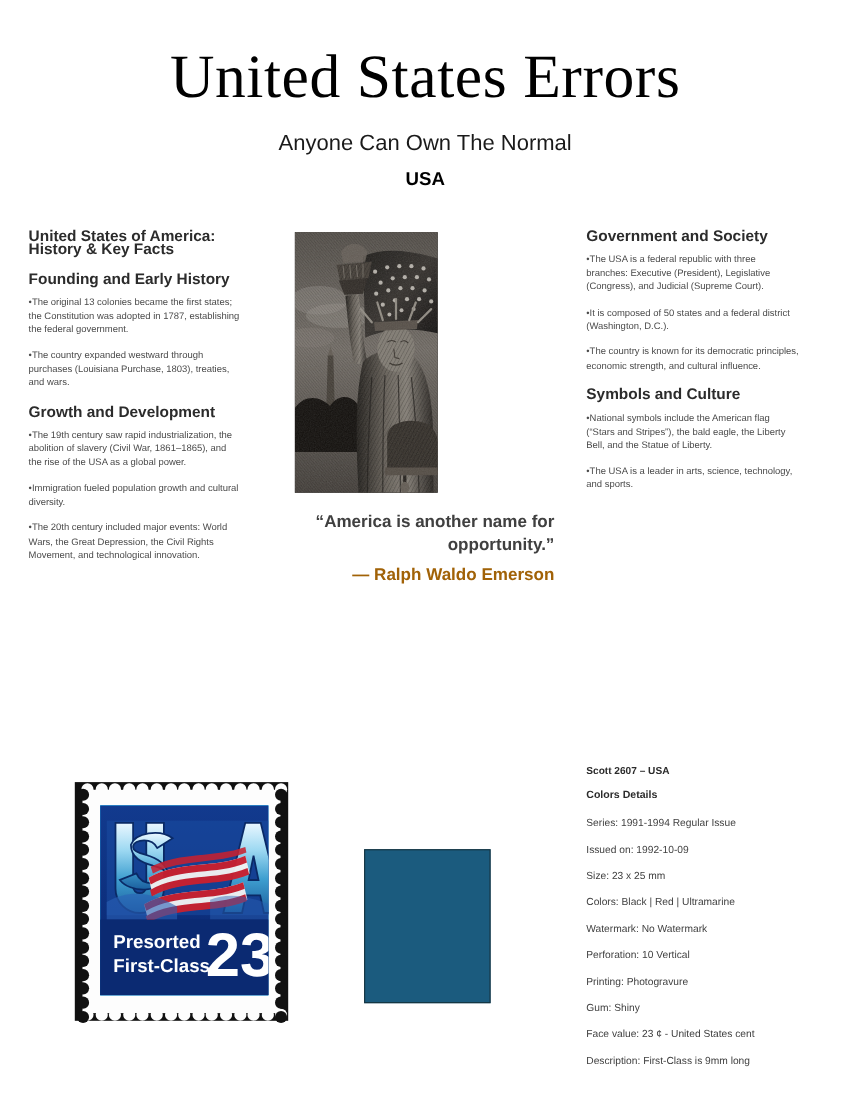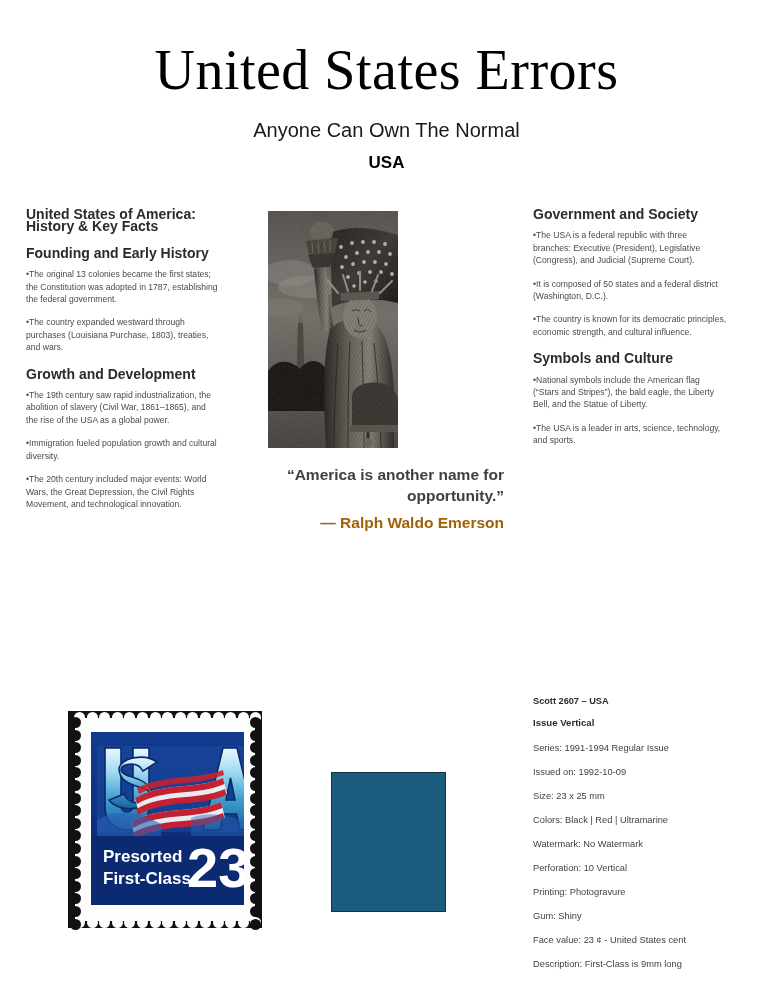--- a/index.html
+++ b/index.html
@@ -476,21 +476,21 @@
     <div class="perf" style="width: 11px; height: 11px; top: 195px; background: rgb(17, 17, 17); right: 1.5px;"></div>
     <div class="perf" style="width: 11px; height: 11px; top: 207.6px; background: rgb(17, 17, 17); left: 1.5px;"></div>
     <div class="perf" style="width: 11px; height: 11px; top: 207.6px; background: rgb(17, 17, 17); right: 1.5px;"></div>
   </div>
 
 <div class="color-swatch" style="background: rgb(27, 91, 126); border-color: rgb(22, 51, 63);"></div>
 
 <div class="scott-heading">Scott 2607 – USA</div>
 
 <div class="details">
-  <h4>Issue Vertical</h4>
+  <h4>Colors Details</h4>
 
   <div class="details-row">
     <span class="lbl">Series:</span>
     <span class="val">1991-1994 Regular Issue</span>
   </div>
   <div class="details-row">
     <span class="lbl">Issued on:</span>
     <span class="val">1992-10-09</span>
   </div>
   <div class="details-row">

